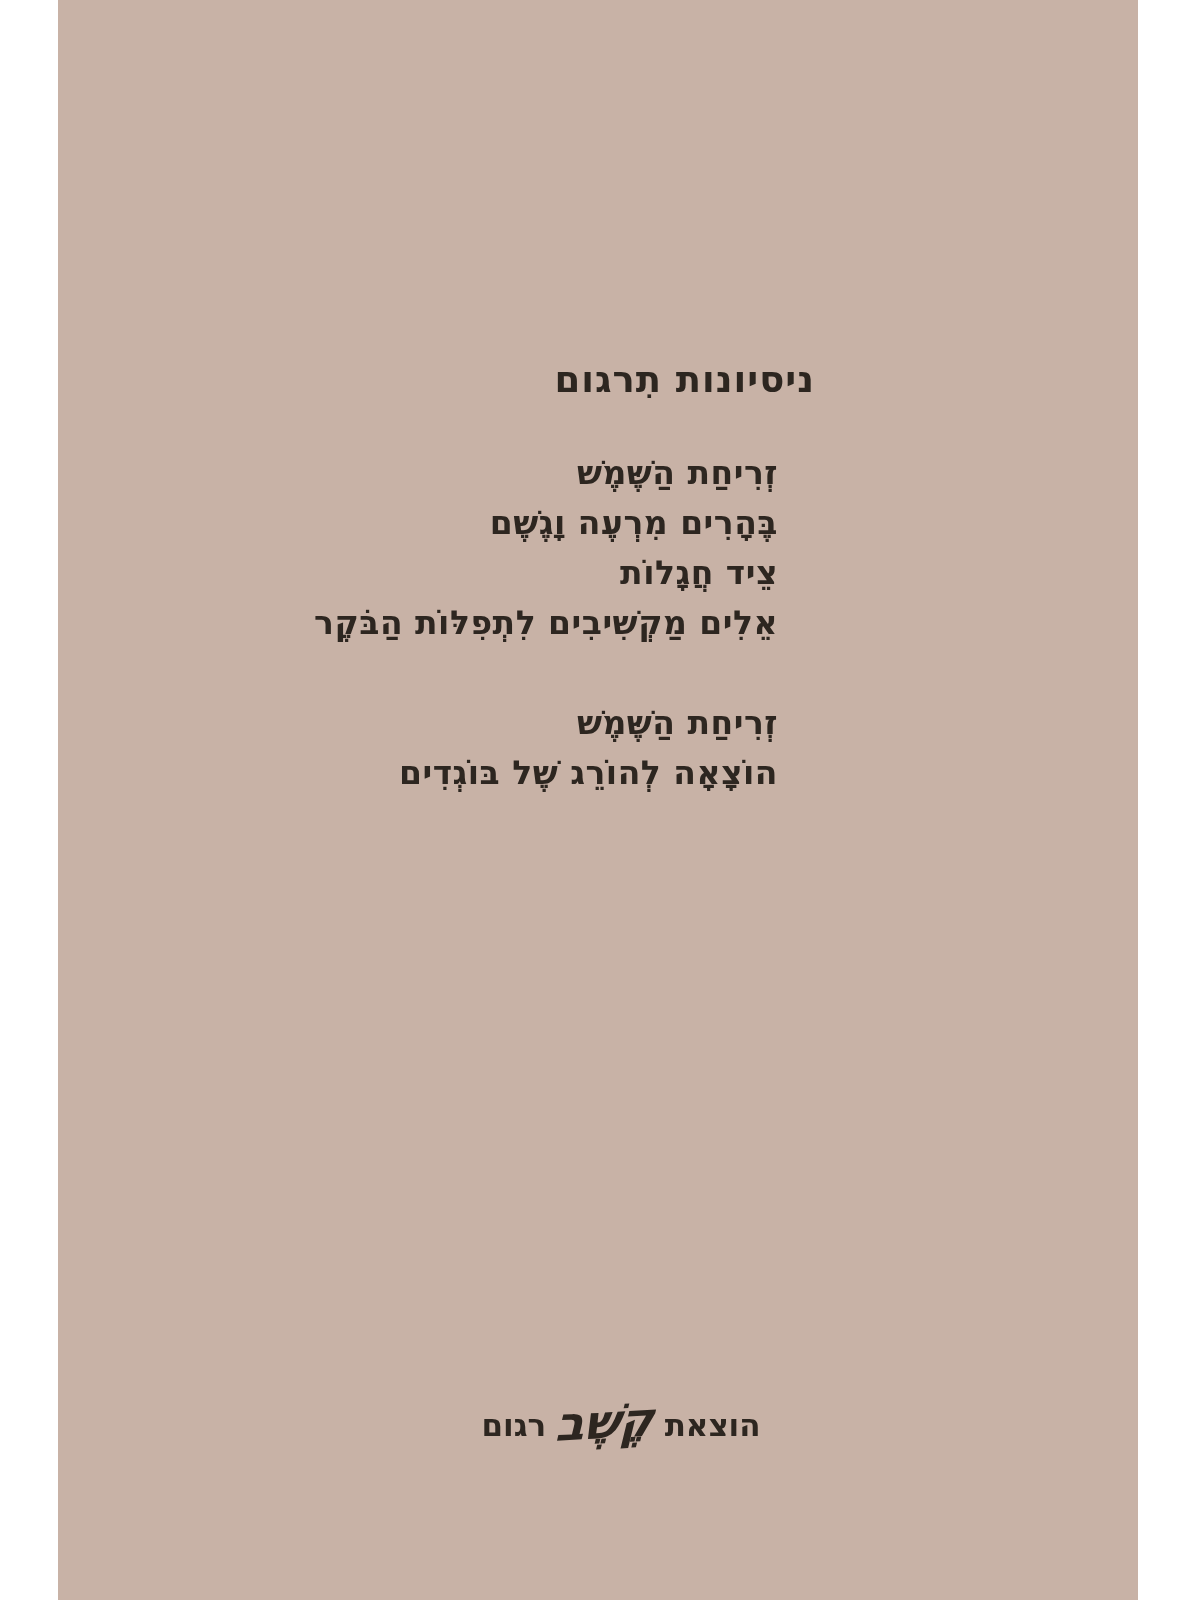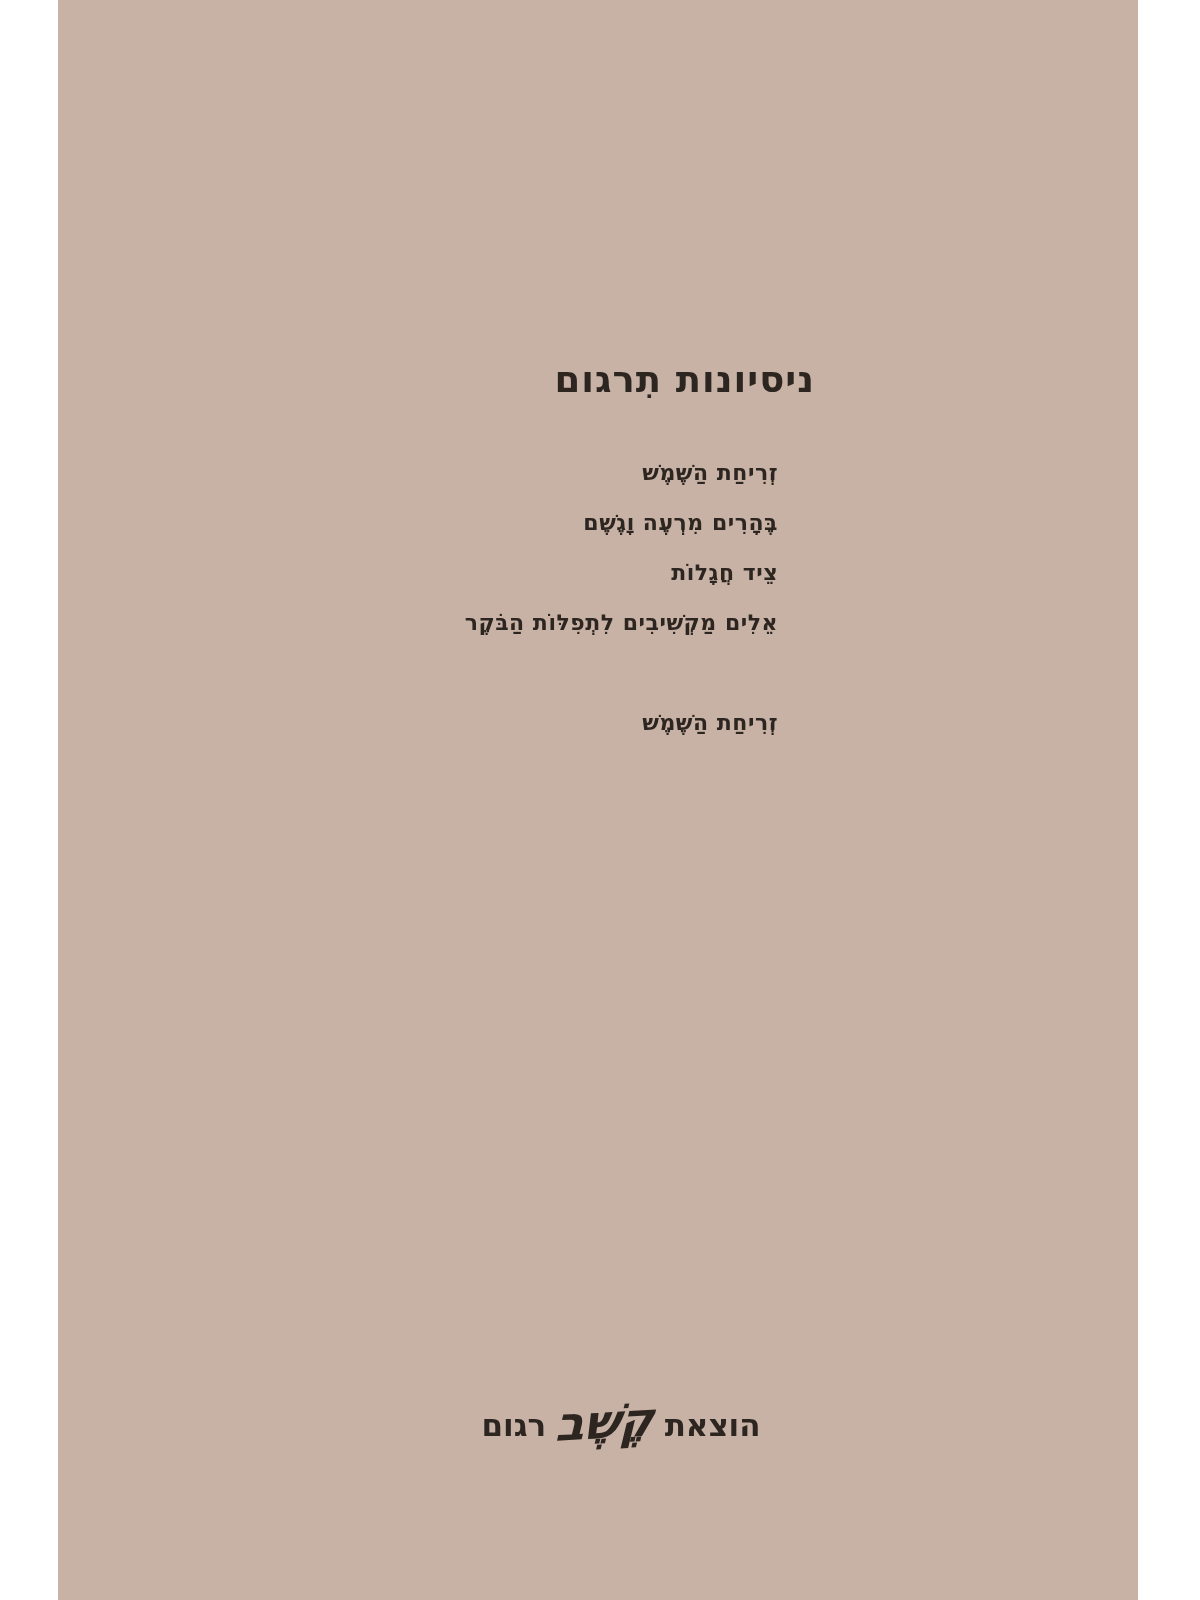--- a/index.html
+++ b/index.html
@@ -37,21 +37,21 @@
     font-weight: bold;
     letter-spacing: 1px;
     white-space: nowrap;
     color: var(--text-color, #2d2620);
   }
   .poem {
     position: absolute;
     top: 448px;
     right: 360px;
     text-align: right;
-    font-size: 22px;
+    font-size: 33px;
     font-weight: bold;
     line-height: 50px;
     letter-spacing: 0.5px;
     color: var(--text-color, #2d2620);
   }
   .stanza + .stanza {
     margin-top: 50px;
   }
   .poem-line {
     white-space: nowrap;
@@ -88,20 +88,21 @@
 
     <div class="poem">
       <div class="stanza">
         <div class="poem-line">זְרִיחַת הַשֶּׁמֶשׁ</div>
         <div class="poem-line">בֶּהָרִים מִרְעֶה וָגֶשֶׁם</div>
         <div class="poem-line">צֵיד חֲגָלוֹת</div>
         <div class="poem-line">אֵלִים מַקְשִׁיבִים לִתְפִלּוֹת הַבֹּקֶר</div>
       </div>
       <div class="stanza">
         <div class="poem-line">זְרִיחַת הַשֶּׁמֶשׁ</div>
+        <div class="poem-line">הוֹצָאָה לְהוֹרֵג שֶׁל בּוֹגְדִים</div>
       </div>
     </div>
 
     <div class="publisher">
       <span>הוצאת</span><span class="publisher-logo-word">קֶשֶׁב</span><span>רגום</span>
     </div>
 
   </div>
 </div>
 

